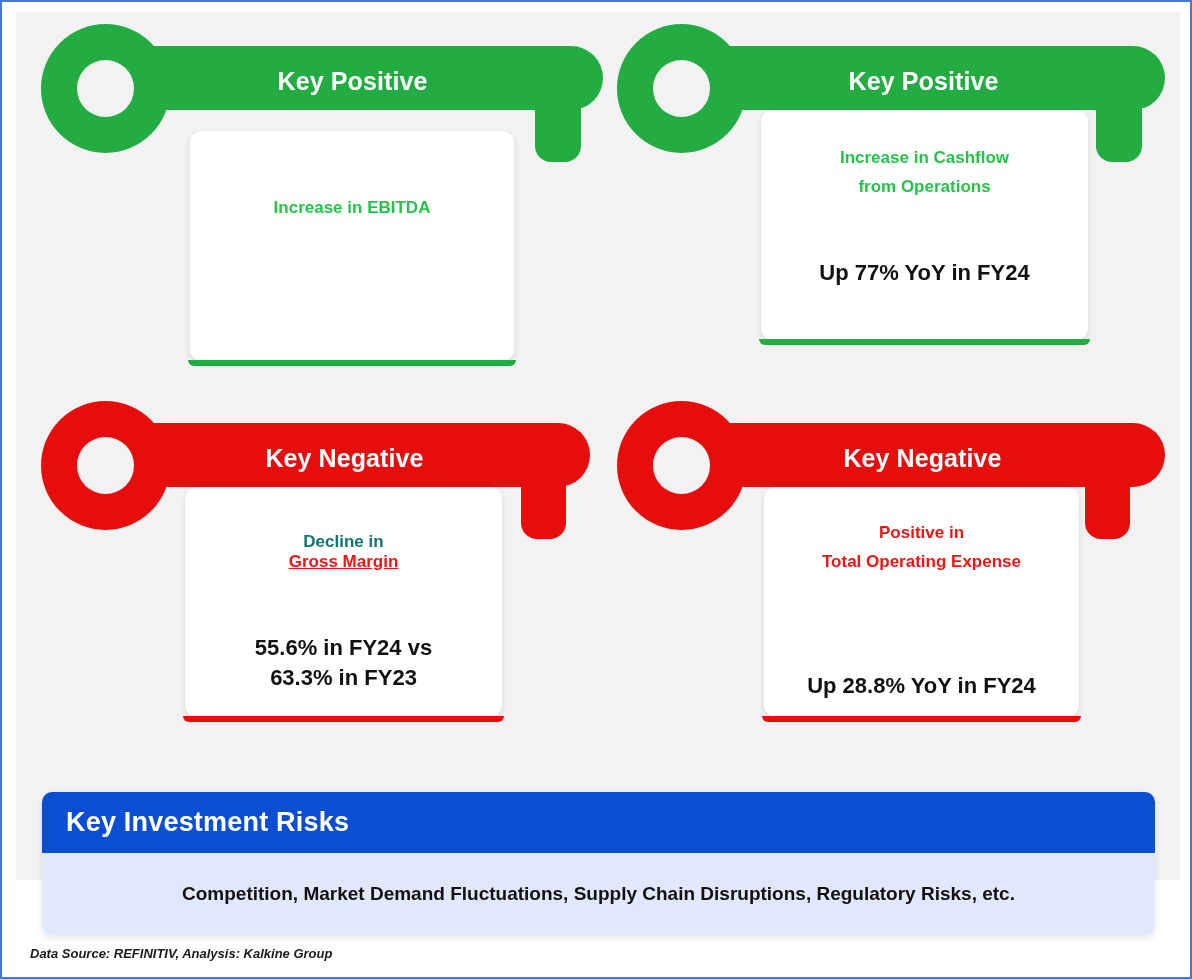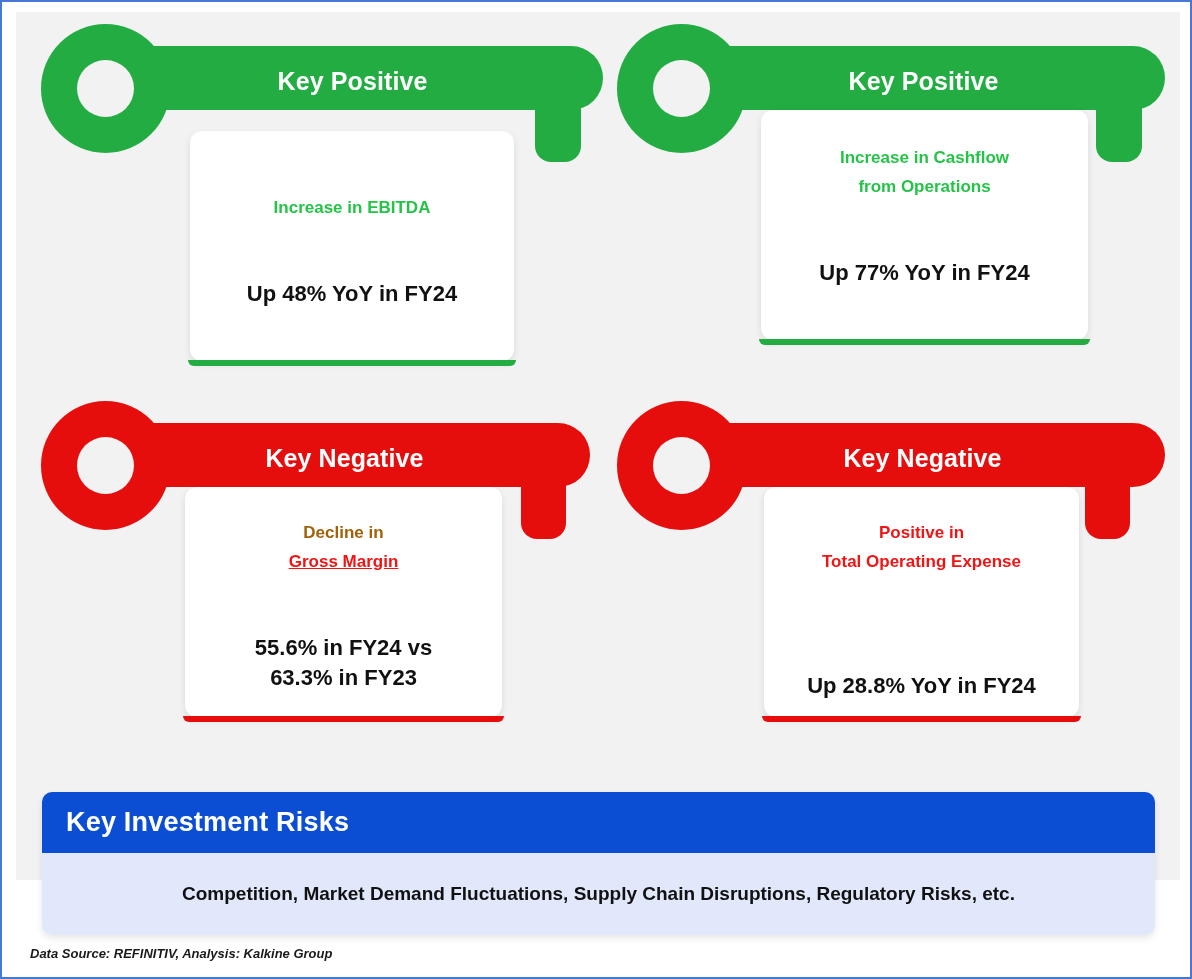--- a/index.html
+++ b/index.html
@@ -150,21 +150,20 @@
 
     <div class="key-shaft" style="left:110px; top:44px; width:491px; height:64px; background:#22ac42; border-radius:0 32px 32px 0;"></div>
     <div class="key-tooth" style="left:533px; top:100px; width:46px; height:60px; background:#22ac42; border-radius:0 0 16px 16px;"></div>
     <div class="key-head" style="left:39px; top:22px; width:129px; height:129px; background:#22ac42;">
       <div class="hole" style="left:36px; top:36px; width:57px; height:57px;"></div>
     </div>
     <div class="key-title" style="left:188px; top:65px; width:325px;">Key Positive</div>
 
     <div class="info-card" style="left:188px; top:108px; width:324px; height:230px;margin-top:21px;">
       <div class="card-title" style="top:62px; color:#25c348;">Increase in EBITDA</div>
-      <div class="card-stat" style="top:148px;">Up 48% YoY in FY24</div>
       <div class="accent" style="background:#22ac42;"></div>
     </div>
   </div>
 
   <div class="keyblock">
     <div class="key-shaft" style="left:686px; top:44px; width:477px; height:64px; background:#22ac42; border-radius:0 32px 32px 0;"></div>
     <div class="key-tooth" style="left:1094px; top:100px; width:46px; height:60px; background:#22ac42; border-radius:0 0 16px 16px;"></div>
     <div class="key-head" style="left:615px; top:22px; width:129px; height:129px; background:#22ac42;">
       <div class="hole" style="left:36px; top:36px; width:57px; height:57px;"></div>
     </div>
@@ -180,21 +179,21 @@
 
   <div class="keyblock">
     <div class="key-shaft" style="left:110px; top:421px; width:478px; height:64px; background:#e60d0d; border-radius:0 32px 32px 0;"></div>
     <div class="key-tooth" style="left:519px; top:477px; width:45px; height:60px; background:#e60d0d; border-radius:0 0 16px 16px;"></div>
     <div class="key-head" style="left:39px; top:399px; width:129px; height:129px; background:#e60d0d;">
       <div class="hole" style="left:36px; top:36px; width:57px; height:57px;"></div>
     </div>
     <div class="key-title" style="left:180px; top:442px; width:325px;">Key Negative</div>
 
     <div class="info-card" style="left:183px; top:485px; width:317px; height:230px;">
-      <div class="card-title" style="top:31px; color:#a16207;">Decline in</div>
+      <div class="card-title" style="top:40px; color:#0f766e;">Decline in</div>
       <div class="card-title" style="top:60px; color:#f01414;text-decoration:underline;">Gross Margin</div>
       <div class="card-stat" style="top:146px;">55.6% in FY24 vs</div>
       <div class="card-stat" style="top:176px;">63.3% in FY23</div>
       <div class="accent" style="background:#e60d0d;"></div>
     </div>
   </div>
 
   <div class="keyblock">
     <div class="key-shaft" style="left:686px; top:421px; width:477px; height:64px; background:#e60d0d; border-radius:0 32px 32px 0;"></div>
     <div class="key-tooth" style="left:1083px; top:477px; width:45px; height:60px; background:#e60d0d; border-radius:0 0 16px 16px;"></div>

